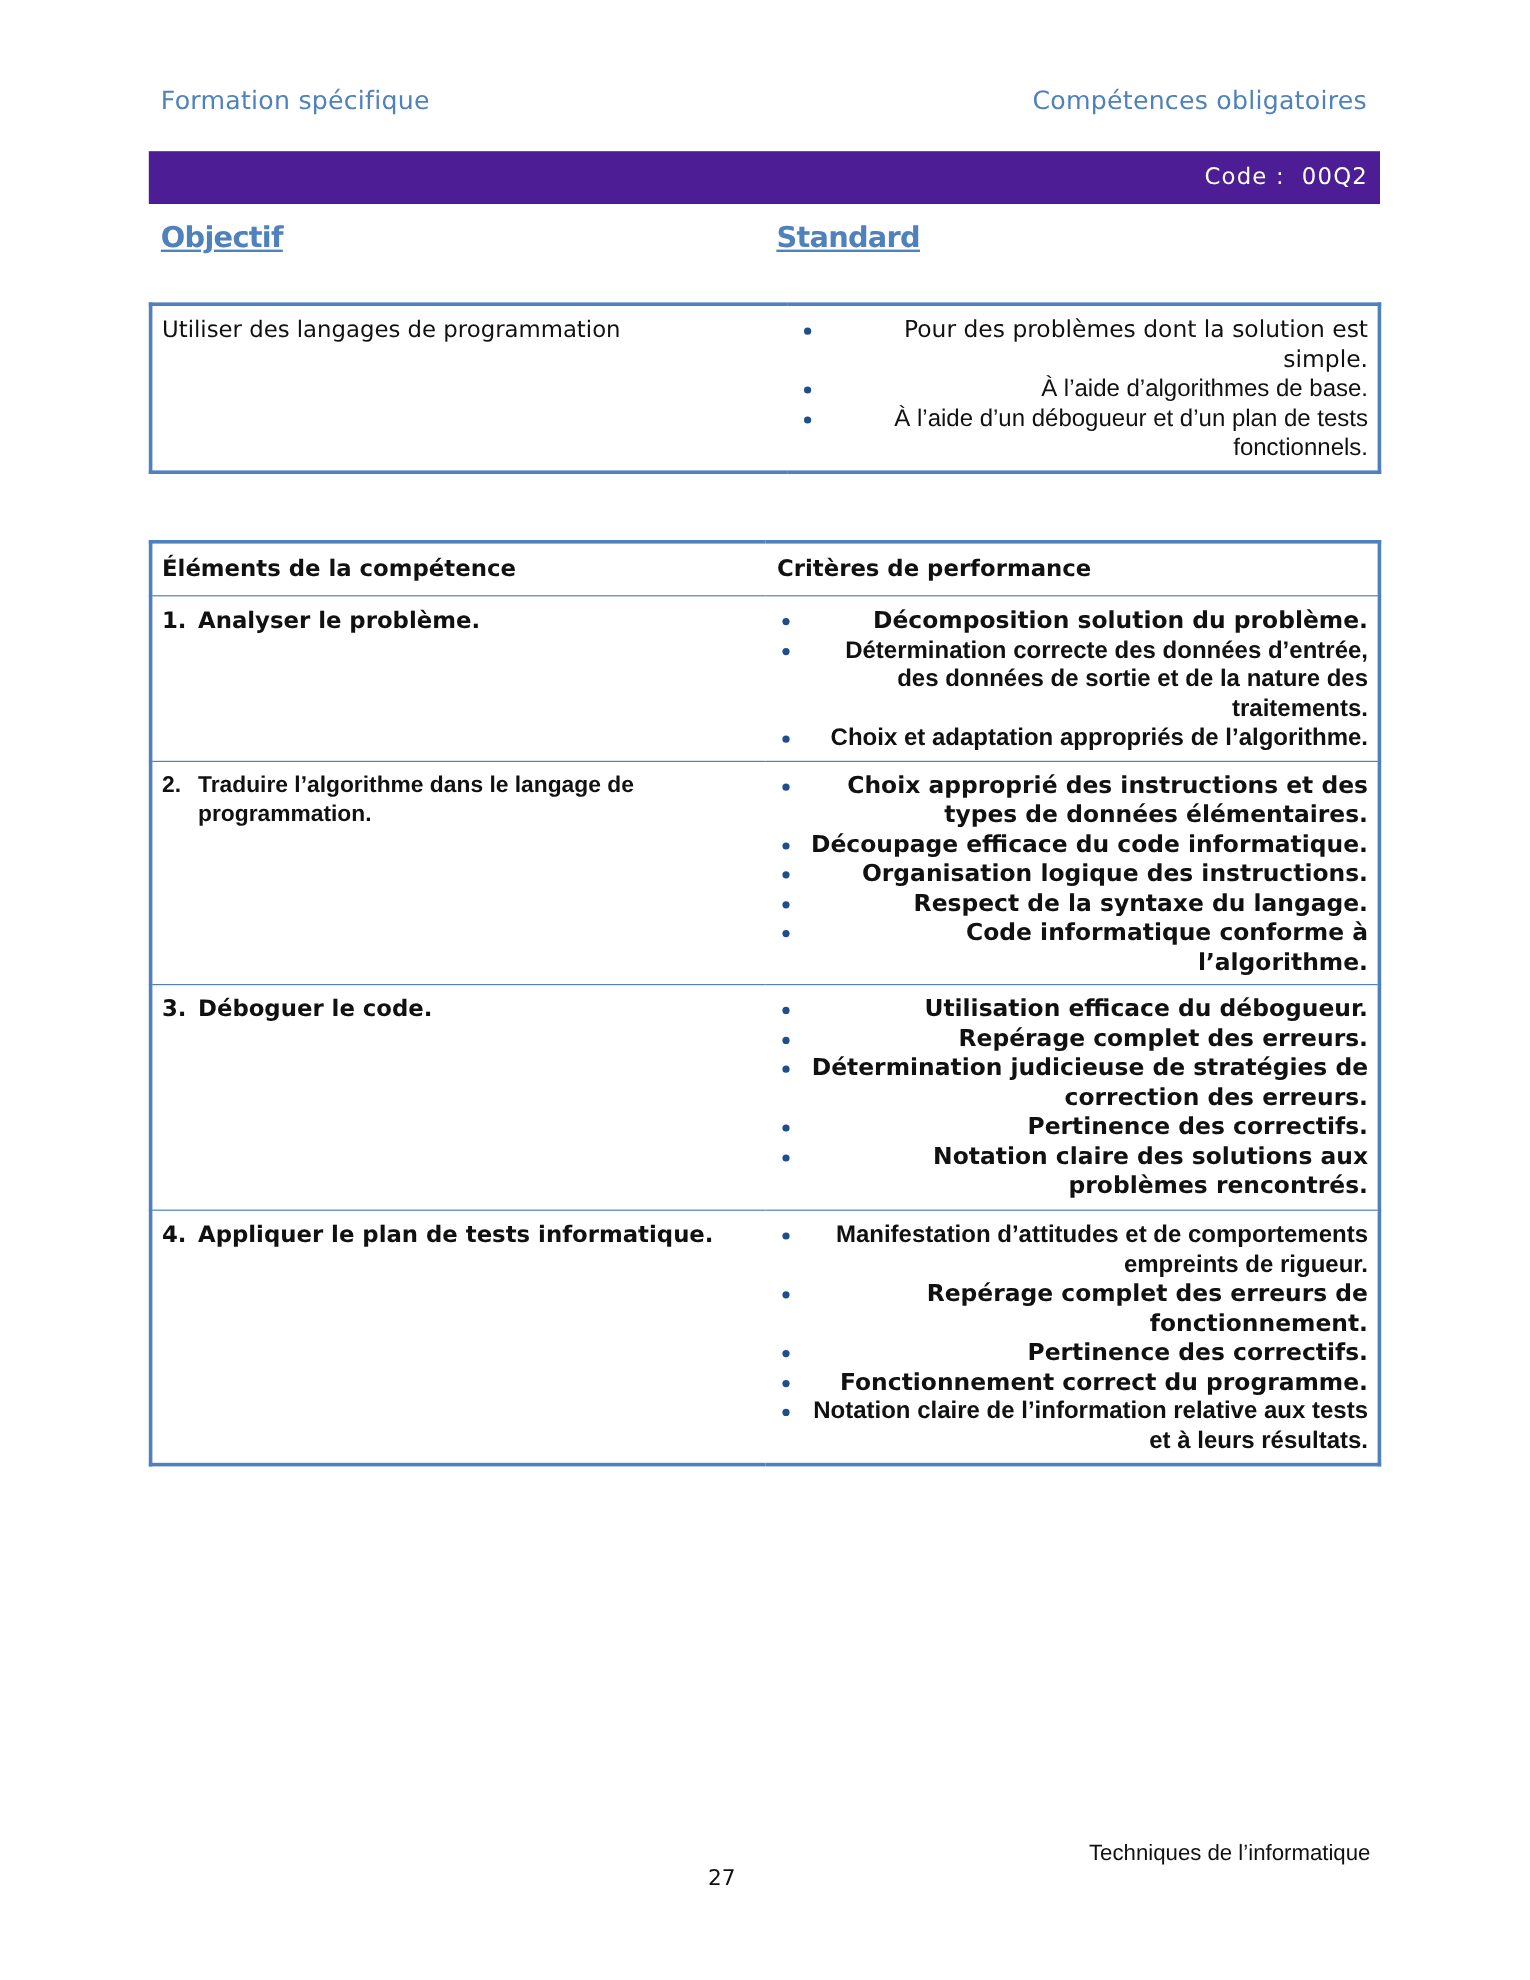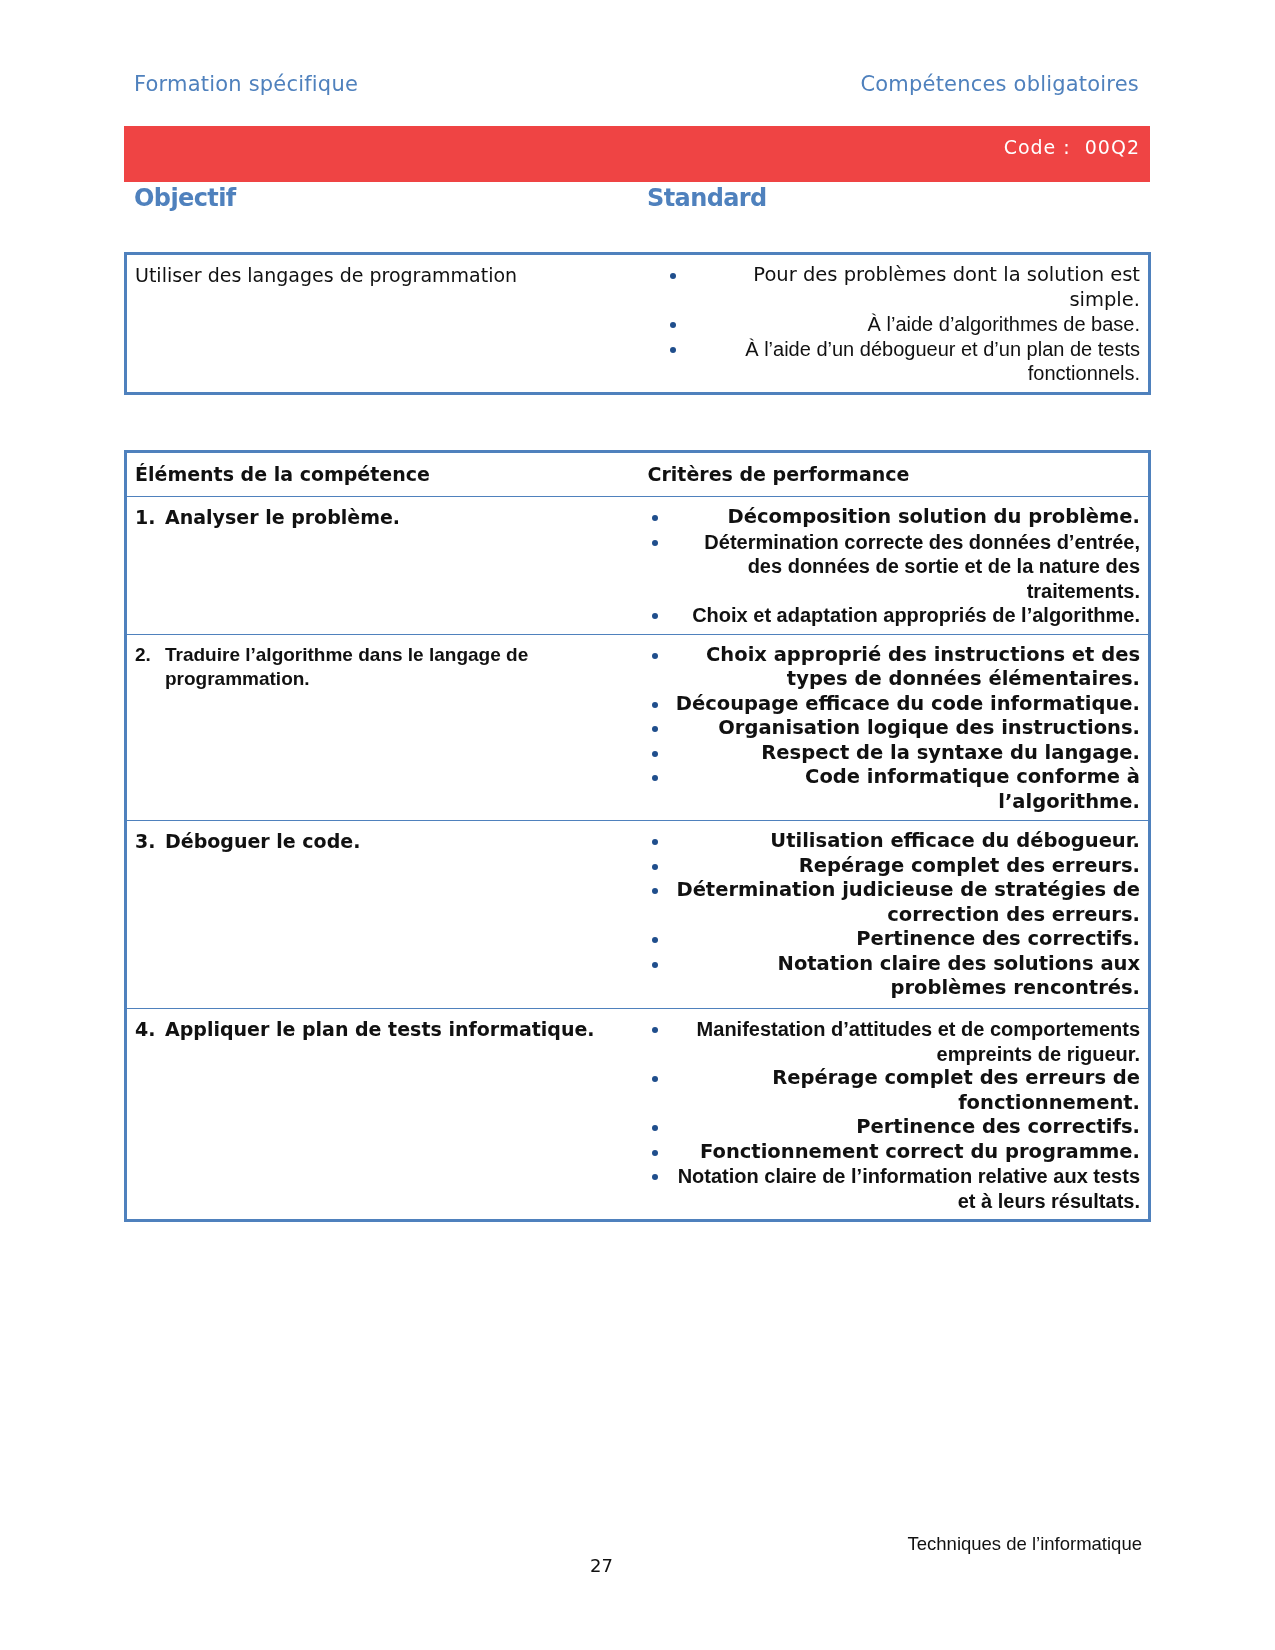--- a/index.html
+++ b/index.html
@@ -1,23 +1,23 @@
 <!DOCTYPE html>
 <html><head>
 <meta charset="utf-8">
 <style>
   html, body { margin:0; padding:0; background:#ffffff; }
   body { width:1275px; height:1650px; position:relative; overflow:hidden; font-family:"DejaVu Sans", sans-serif; color:#111; }
   .hdr { position:absolute; top:72px; font-size:21px; color:#4f81bd; letter-spacing:0.2px; }
   .hdr.left { left:134px; }
   .hdr.right { right:136px; text-align:center; }
-  .codebar { position:absolute; left:124px; top:126px; width:1026px; height:56px; background:#ef4444; }
+  .codebar { position:absolute; left:124px; top:126px; width:1026px; height:44px; background:#4c1d95; }
   .codebar .code { position:absolute; right:10px; top:10px; color:#ffffff; font-size:19px; letter-spacing:1px; }
   .codebar .code span + span { margin-left:14px; }
-  .sec { position:absolute; top:184px; font-size:24px; font-weight:bold; color:#4f81bd; letter-spacing:-0.6px; }
+  .sec { position:absolute; top:184px; font-size:24px; font-weight:bold; color:#4f81bd; letter-spacing:-0.6px;text-decoration:underline; }
   .sec.left { left:134px; }
   .sec.right { left:647px; }
   table.ct { position:absolute; left:124px; width:1027px; border-collapse:collapse; border:3px solid #4f81bd; table-layout:fixed; }
   table.ct td, table.ct th { vertical-align:top; text-align:left; padding:0; }
   table.ct tr + tr td { border-top:1px solid #4f81bd;font-weight:bold; }
   table.ct tr.head + tr td { border-top:1px solid #4f81bd; }
   table.ct th { font-size:19px; font-weight:bold; padding:10px 8px 10px 8px; height:23px; border-bottom:1px solid #4f81bd; }
   table.ct th.c2 { padding-left:10px; }
   td.c1 { width:513px; font-size:19px; padding:8px 8px 6px 8px !important; line-height:24px; }
   td.c2 { font-size:19.5px; padding:8px 8px 6px 8px !important; line-height:24.5px; }

